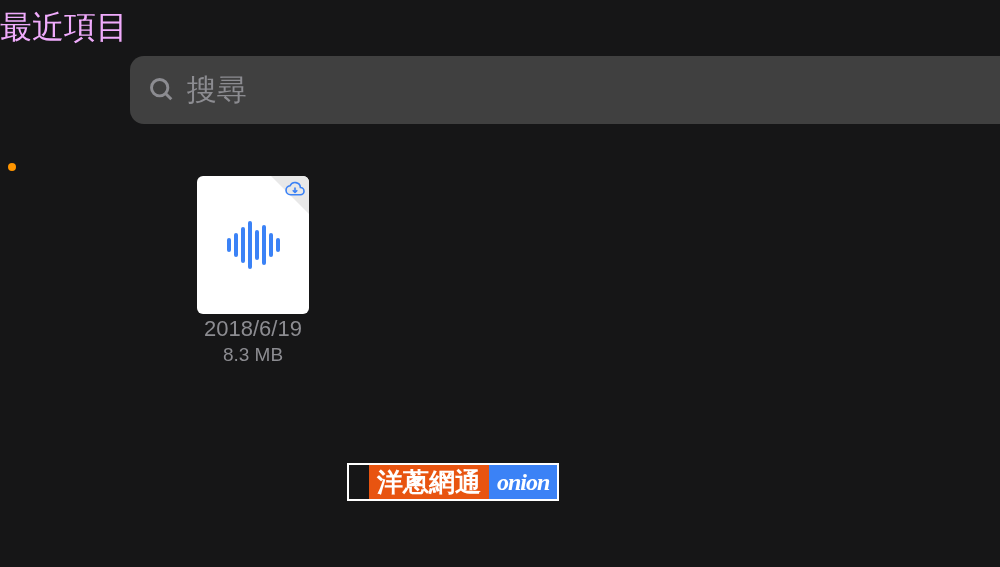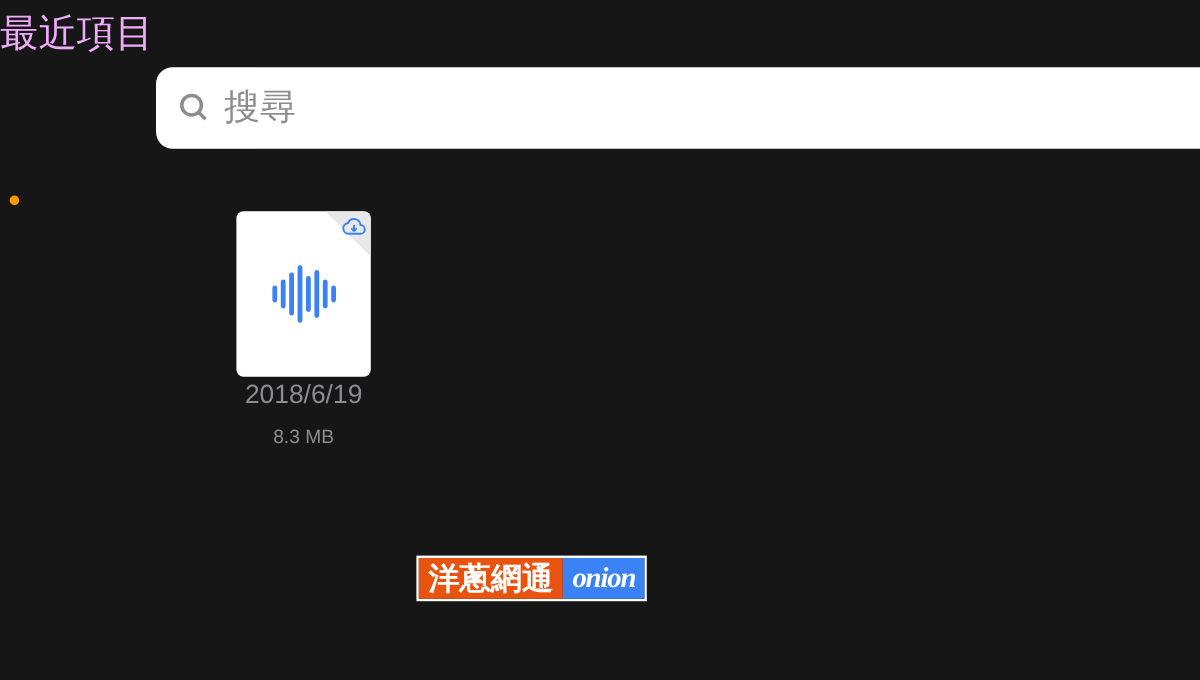--- a/index.html
+++ b/index.html
@@ -24,21 +24,21 @@
       color: #f0abfc;
       font-size: 32px;
       font-weight: 500;
     }
     .search-container {
       position: absolute;
       top: 56px;
       left: 130px;
       right: 0;
       height: 68px;
-      background-color: #ffffff;
+      background-color: #404040;
       border-radius: 14px 0 0 14px;
       display: flex;
       align-items: center;
       padding-left: 18px;
     }
     .search-icon {
       width: 30px;
       height: 30px;
       margin-right: 10px;
       display: flex;
@@ -137,41 +137,42 @@
       word-break: break-all;
       max-width: 240px;
     }
     .file-date {
       color: #8c8c91;
       font-size: 22px;
       margin-top: 2px;
     }
     .file-size {
       color: #8c8c91;
-      font-size: 16px;
-      margin-top: 14px;
+      font-size: 19px;
+      margin-top: 2px;
     }
     .watermark {
       position: absolute;
       left: 347px;
       top: 463px;
       display: flex;
       align-items: center;
       height: 38px;
       border: 2px solid #ffffff;
     }
     .watermark-left {
       background-color: #e85410;
       color: #ffffff;
       font-size: 26px;
       font-weight: bold;
       padding: 2px 8px;
       height: 100%;
       display: flex;
       align-items: center;
+      margin-left: 20px;
     }
     .watermark-right {
       background-color: #3b82f6;
       padding: 0 8px;
       height: 100%;
       display: flex;
       align-items: center;
     }
     .onion-text {
       color: #ffffff;

